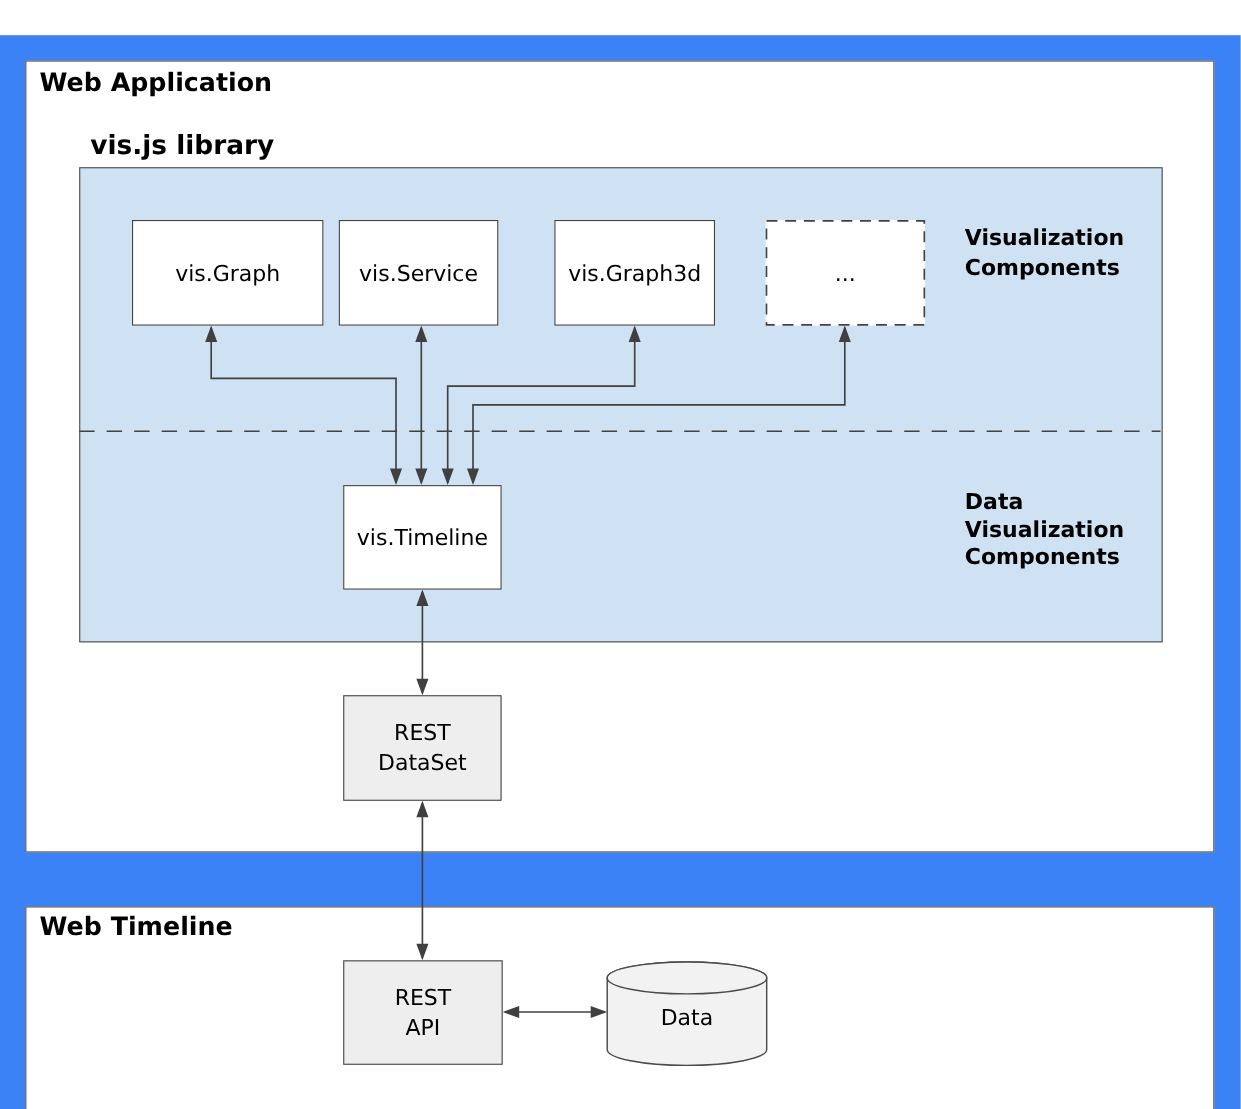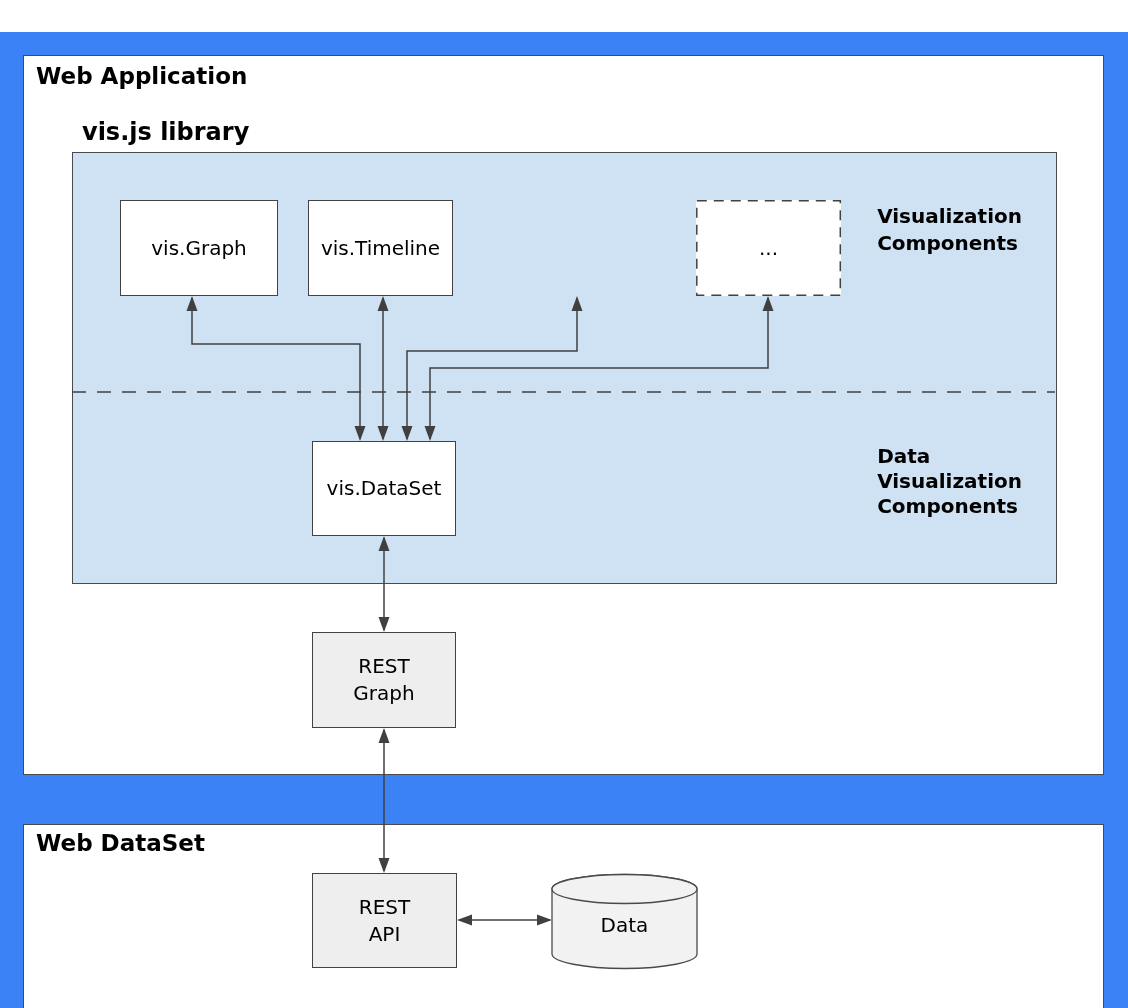--- a/index.html
+++ b/index.html
@@ -17,21 +17,21 @@
   .t-websvc{ left:36px; top:798px; }
   .t-lib   { position:absolute; left:82px; top:86px; font-weight:bold; font-size:24px; white-space:nowrap; }
   .panel   { position:absolute; left:72px; top:120px; width:985px; height:432px;
              background:var(--panel-blue,#cfe2f3); border:1.3px solid #4a4a4a; box-sizing:border-box; }
   .cbox, .lbl-data {
     position:absolute; box-sizing:border-box; display:flex; flex-direction:column;
     align-items:center; justify-content:center; text-align:center;
     font-size:20px; line-height:27px; background:var(--box-white,#fff);
     border:1.5px solid #424242;
   }
-  .b-graph     { left:120px; top:168px; width:158px; height:96px; }
+  .b-graph     { left:120px; top:168px; width:174px; height:96px; }
   .b-timeline  { left:308px; top:168px; width:145px; height:96px; }
   .b-graph3d   { left:504px; top:168px; width:146px; height:96px; }
   .b-dots      { left:696px; top:168px; width:145px; height:96px; border:none; }
   .b-dataset   { left:312px; top:409px; width:144px; height:95px; }
   .b-restclient{ left:312px; top:600px; width:144px; height:96px; background:var(--box-gray,#eee); }
   .b-restapi   { left:312px; top:841px; width:145px; height:95px; background:var(--box-gray,#eee); }
   .lbl-data    { left:552px; top:850px; width:145px; height:87px; border:none; background:transparent; z-index:6; }
   .sec-label   { position:absolute; right:106px; font-weight:bold; font-size:20px; }
   .sec-vis     { top:171px; line-height:27px; }
   .sec-data    { top:412px; line-height:25px; }
@@ -43,43 +43,44 @@
   .cyl      { fill:var(--cylinder-gray,#f2f2f2); stroke:#4a4a4a; stroke-width:1.3; }
 </style>
 </head>
 <body>
 
 <div id="canvas">
 
   <div class="outer webapp"></div>
   <div class="outer websvc"></div>
   <div class="title t-webapp">Web Application</div>
-  <div class="title t-websvc">Web DataSet</div>
+  <div class="title t-websvc">Web Timeline</div>
 
   <div class="t-lib">vis.js library</div>
   <div class="panel"></div>
 
   <div class="cbox b-graph">vis.Graph</div>
-  <div class="cbox b-timeline">vis.Timeline</div>
+  <div class="cbox b-timeline">vis.Service</div>
+  <div class="cbox b-graph3d">vis.Graph3d</div>
   <div class="cbox b-dots">...</div>
 
   <div class="sec-label sec-vis">
     <div>Visualization</div>
     <div>Components</div>
   </div>
   <div class="sec-label sec-data">
     <div>Data</div>
     <div>Visualization</div>
     <div>Components</div>
   </div>
 
-  <div class="cbox b-dataset">vis.DataSet</div>
+  <div class="cbox b-dataset">vis.Timeline</div>
   <div class="cbox b-restclient">
     <div>REST</div>
-    <div>Graph</div>
+    <div>DataSet</div>
   </div>
   <div class="cbox b-restapi">
     <div>REST</div>
     <div>API</div>
   </div>
   <div class="lbl-data">Data</div>
 
   <svg id="overlay" viewBox="0 0 1128 1008" xmlns="http://www.w3.org/2000/svg">
 
     <line class="dashline" x1="72" y1="360" x2="1055" y2="360"></line>

